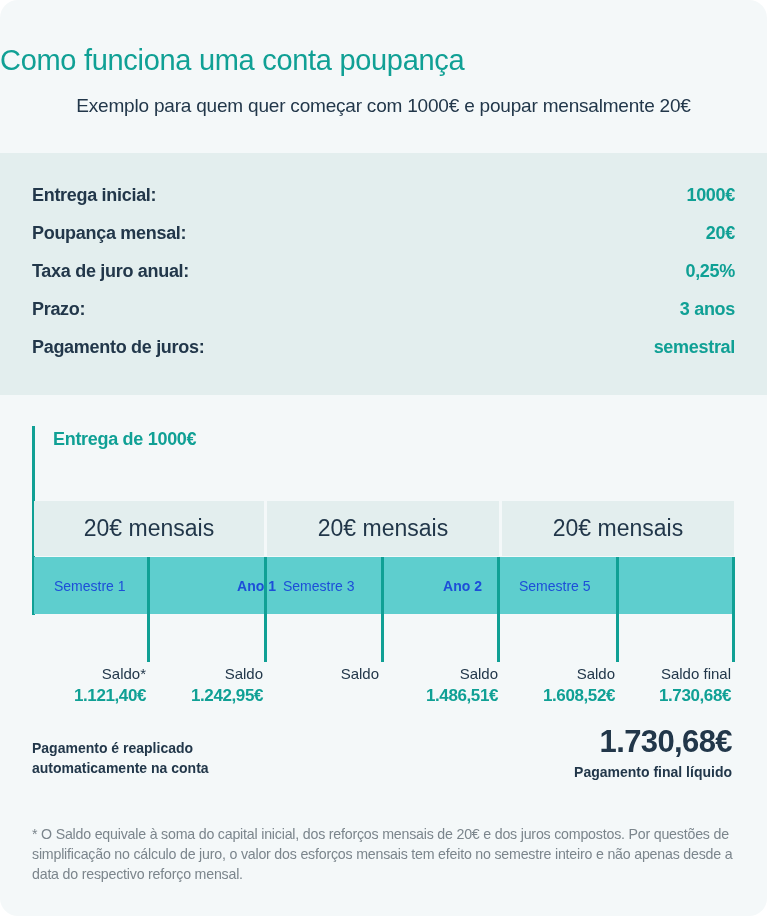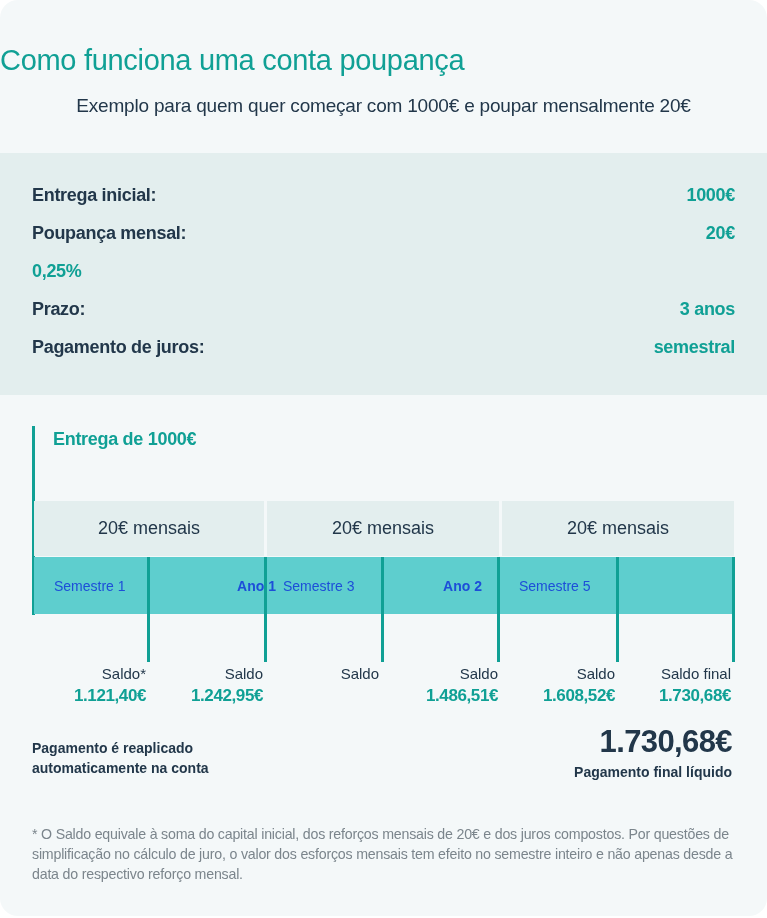--- a/index.html
+++ b/index.html
@@ -32,21 +32,21 @@
   .timeline-line {
     position: absolute; left: 32px; top: 426px; width: 3px; height: 189px; background: #10a095;
   }
   .entrega {
     position: absolute; left: 53px; top: 429px; font-size: 18px; font-weight: bold;
     color: #10a095; letter-spacing: -0.3px;
   }
   .monthly {
     position: absolute; top: 501px; height: 55px; background: #e3eeee;
     display: flex; align-items: center; justify-content: center;
-    font-size: 18px; color: #22374a;
+    font-size: 23px; color: #22374a;
   }
   .sem-bar {
     position: absolute; left: 34px; top: 557px; width: 700px; height: 57px; background: #5ecece;
   }
   .sem-cell {
     position: absolute; top: 557px; height: 57px; display: flex; align-items: center;
     font-size: 14px; color: #1d4ed8;
   }
   .sem-cell.left { justify-content: flex-start; padding-left: 20px; }
   .sem-cell.right { justify-content: flex-end; padding-right: 18px; font-weight: bold; }
@@ -87,20 +87,21 @@
   <div class="params">
     <div class="param-row" style="top:27px;">
       <span class="param-label">Entrega inicial:</span>
       <span class="param-value">1000€</span>
     </div>
     <div class="param-row" style="top:65px;">
       <span class="param-label">Poupança mensal:</span>
       <span class="param-value">20€</span>
     </div>
     <div class="param-row" style="top:103px;">
+      <span class="param-label">Taxa de juro anual:</span>
       <span class="param-value">0,25%</span>
     </div>
     <div class="param-row" style="top:141px;">
       <span class="param-label">Prazo:</span>
       <span class="param-value">3 anos</span>
     </div>
     <div class="param-row" style="top:179px;">
       <span class="param-label">Pagamento de juros:</span>
       <span class="param-value">semestral</span>
     </div>

